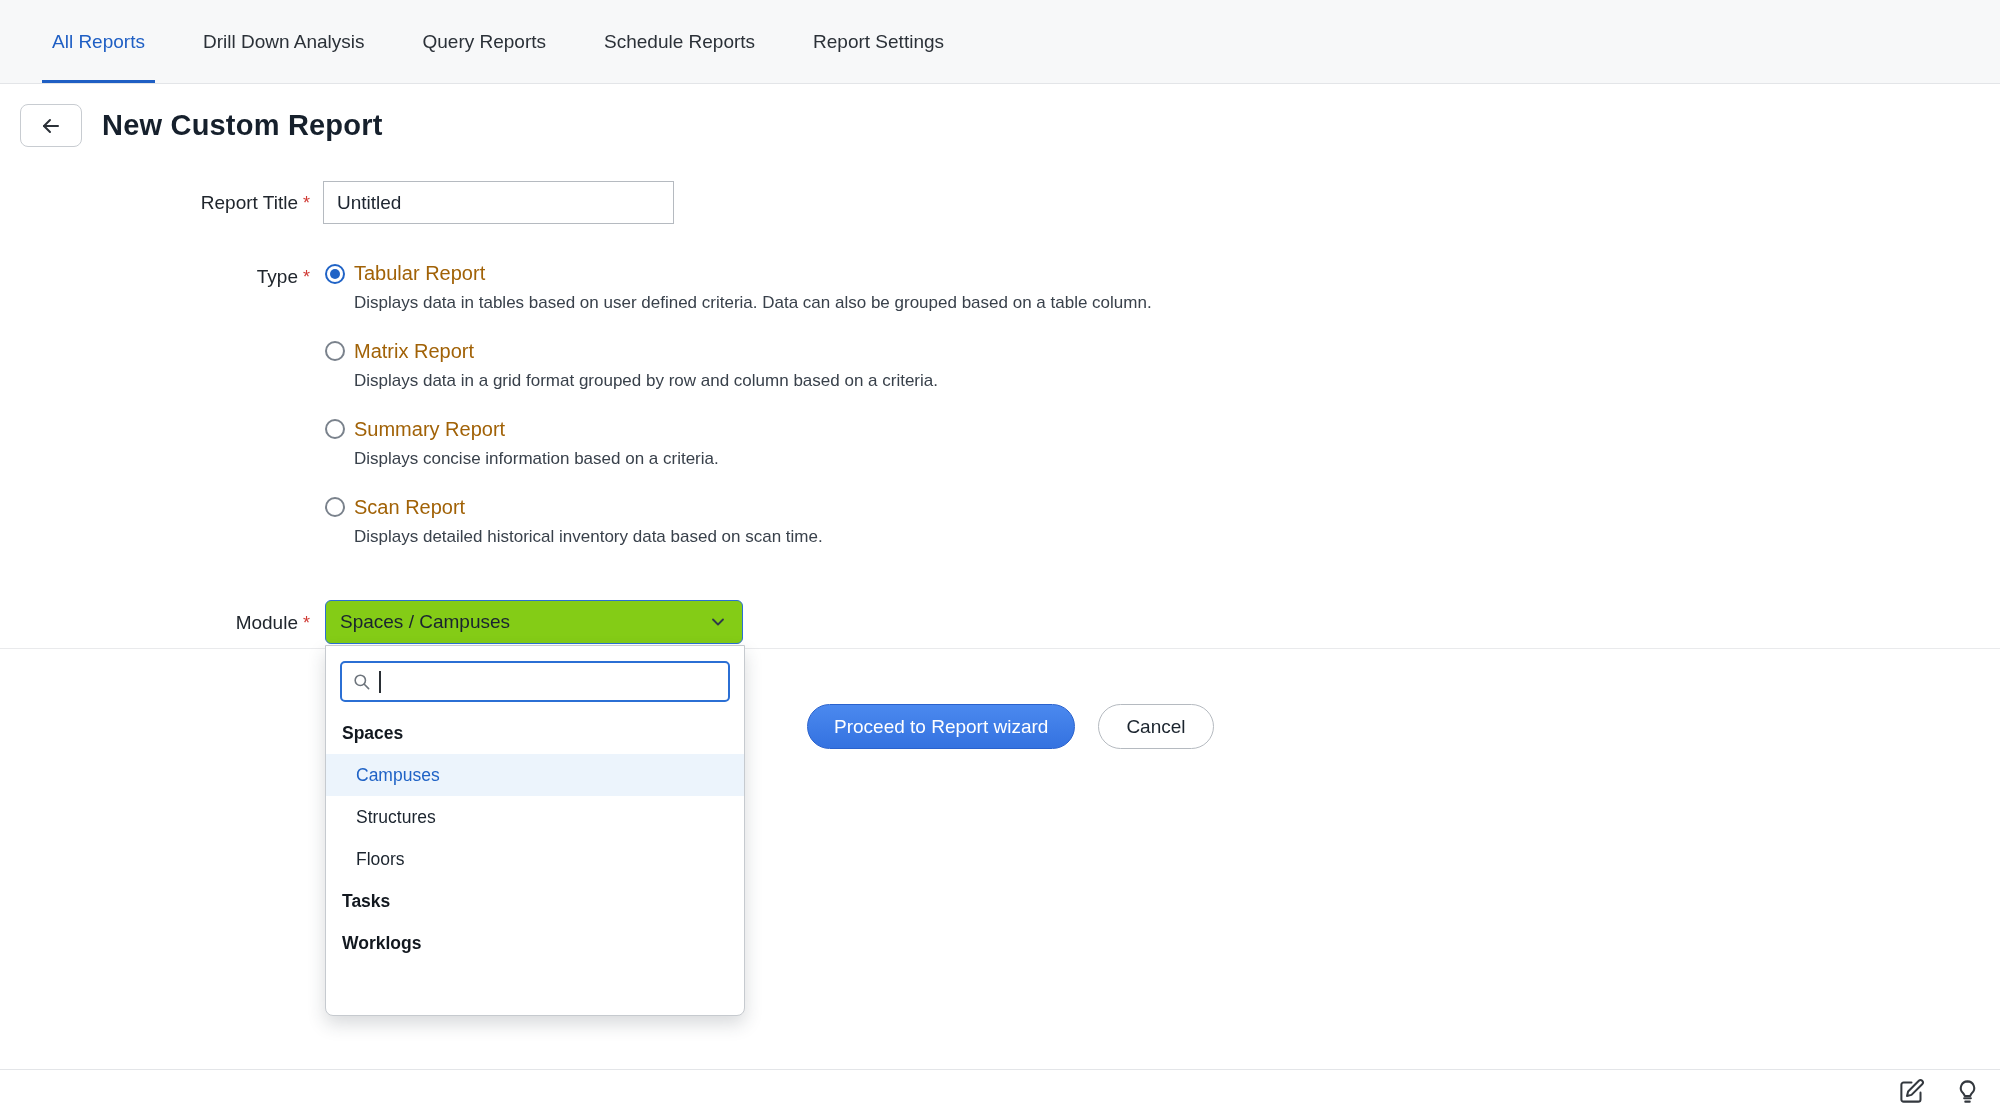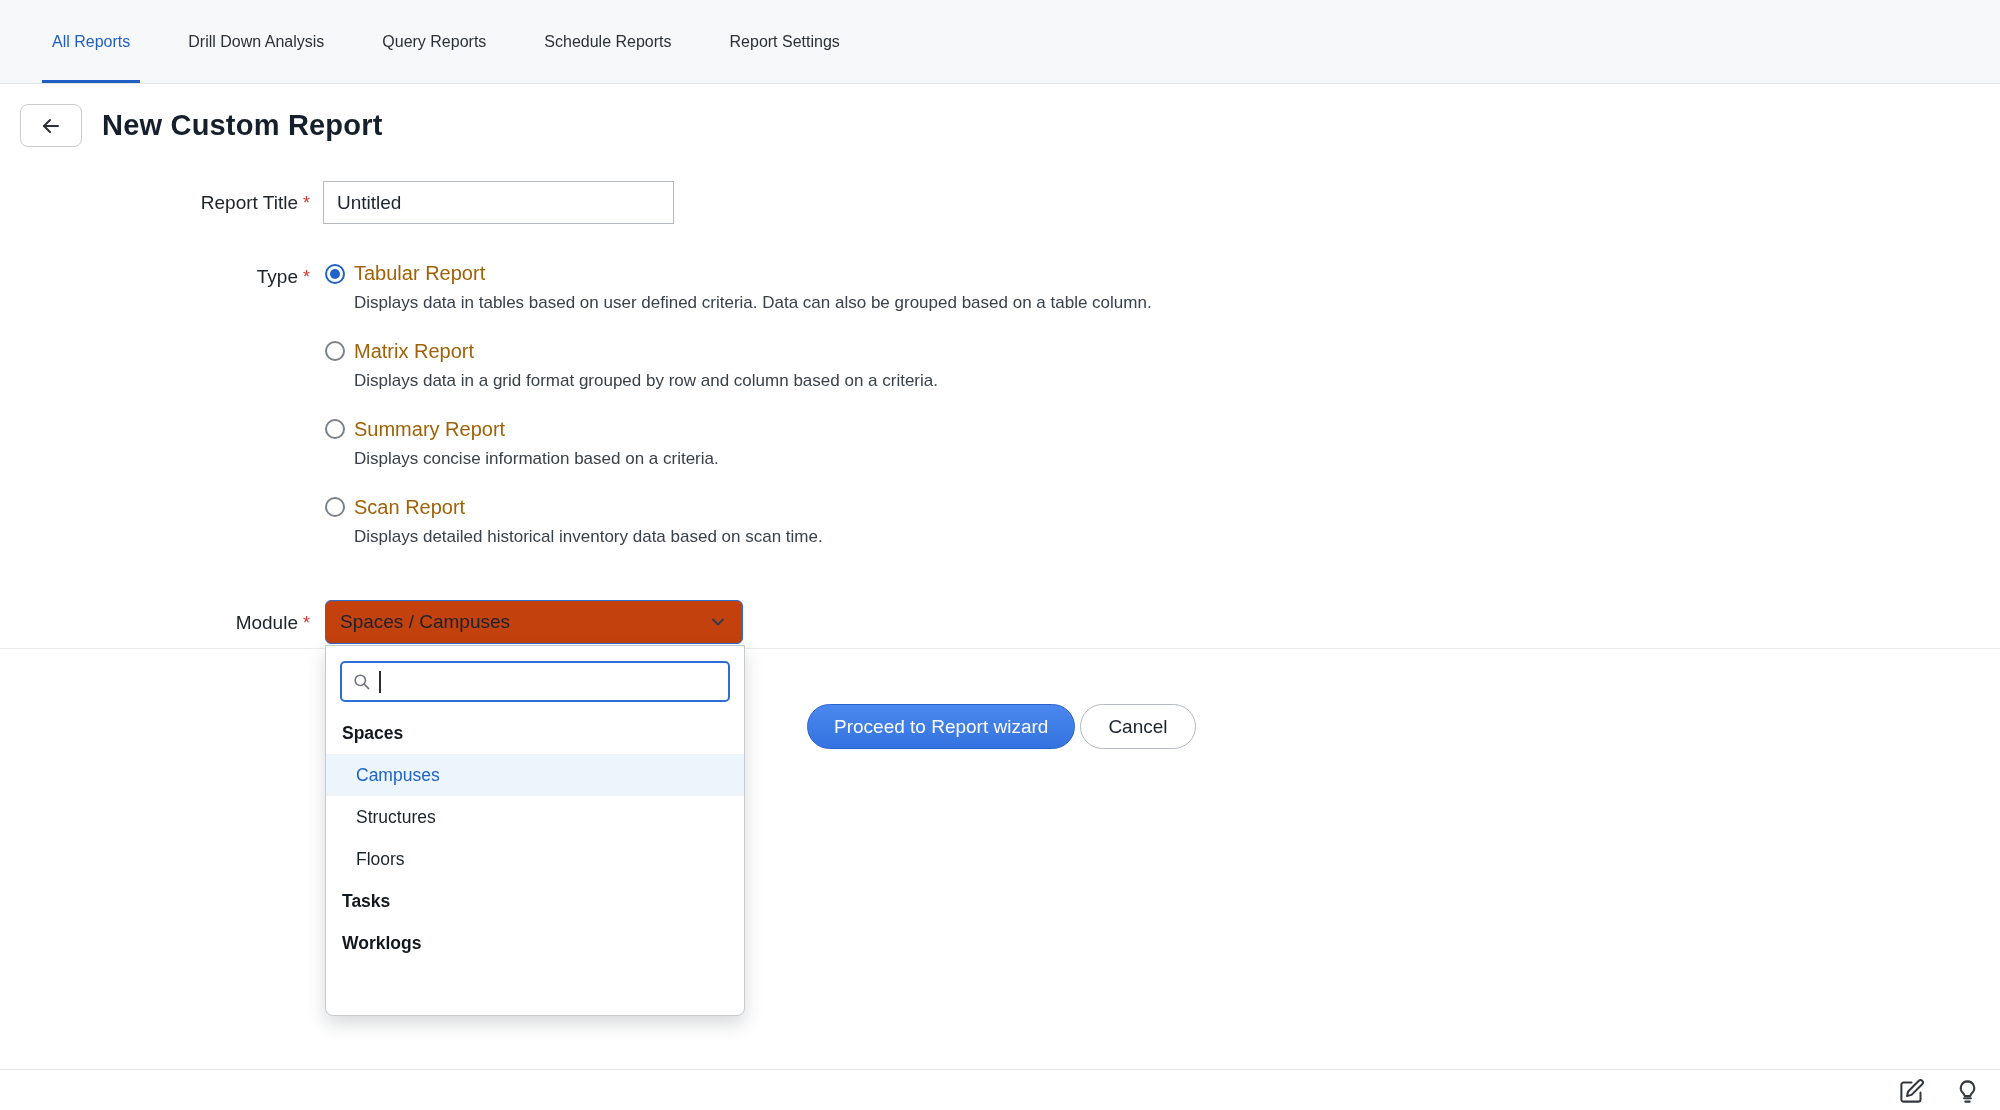--- a/index.html
+++ b/index.html
@@ -15,21 +15,21 @@
   
   .tabbar {
     position: absolute; top: 0; left: 0; right: 0; height: 84px;
     background: #f7f8f9;
     border-bottom: 1px solid #e3e5e8;
     display: flex; align-items: stretch;
     padding-left: 52px; gap: 58px;
   }
   .tab {
     display: flex; align-items: center;
-    font-size: 16px; color: #2b3138; cursor: pointer; position: relative;
+    font-size: 19px; color: #2b3138; cursor: pointer; position: relative;
     white-space: nowrap;
   }
   .tab.active { color: #1f5fc4; }
   .tab.active::after {
     content: ""; position: absolute; left: -10px; right: -10px; bottom: 0;
     height: 3px; background: #1f5fc4;
   }
 
   
   .header-row {
@@ -75,21 +75,21 @@
     content: ""; position: absolute; left: 3px; top: 3px;
     width: 10px; height: 10px; border-radius: 50%; background: #2063c6;
   }
   .type-name { font-size: 20px; color: #a16207; }
   .type-desc { font-size: 17px; color: #39414b; margin: 7px 0 0 29px; line-height: 1.35; }
 
   
   .module-select {
     position: absolute; left: 325px; top: 600px;
     width: 418px; height: 44px;
-    border: 1.5px solid #2b6fd4; border-radius: 6px; background: #c2410c;
+    border: 1.5px solid #2b6fd4; border-radius: 6px; background: #84cc16;
     display: flex; align-items: center; justify-content: space-between;
     padding: 0 14px; cursor: pointer; z-index: 6;
     font-size: 19px; color: #1a2330;
   }
   .module-select svg { width: 20px; height: 20px; stroke: #30394a; }
 
   .section-divider {
     position: absolute; left: 0; right: 0; top: 648px;
     height: 1px; background: #e9eaec; z-index: 1;
   }
@@ -114,21 +114,21 @@
   .dropdown-search input {
     border: none; outline: none; flex: 1; font-size: 18px;
     font-family: "Liberation Sans", sans-serif; background: transparent;
   }
   .dd-row { font-size: 17.5px; display: flex; align-items: center; height: 42px; cursor: pointer; }
   .dd-group { padding-left: 16px; font-weight: 700; color: #12181f; }
   .dd-item { padding-left: 30px; color: #1b242e; }
   .dd-item.highlight { background: #ecf4fc; color: #2063c6; }
 
   
-  .actions { position: absolute; left: 807px; top: 704px; display: flex; gap: 5px; z-index: 3; }
+  .actions { position: absolute; left: 807px; top: 704px; display: flex; gap: 23px; z-index: 3; }
   .btn {
     height: 45px; border-radius: 23px; font-size: 19px;
     display: flex; align-items: center; justify-content: center;
     cursor: pointer; font-family: "Liberation Sans", sans-serif;
     white-space: nowrap;
   }
   .btn-primary {
     padding: 0 26px; color: #fff;
     background: linear-gradient(#4b89ef, #3472e0);
     border: 1px solid #2a62cd;

